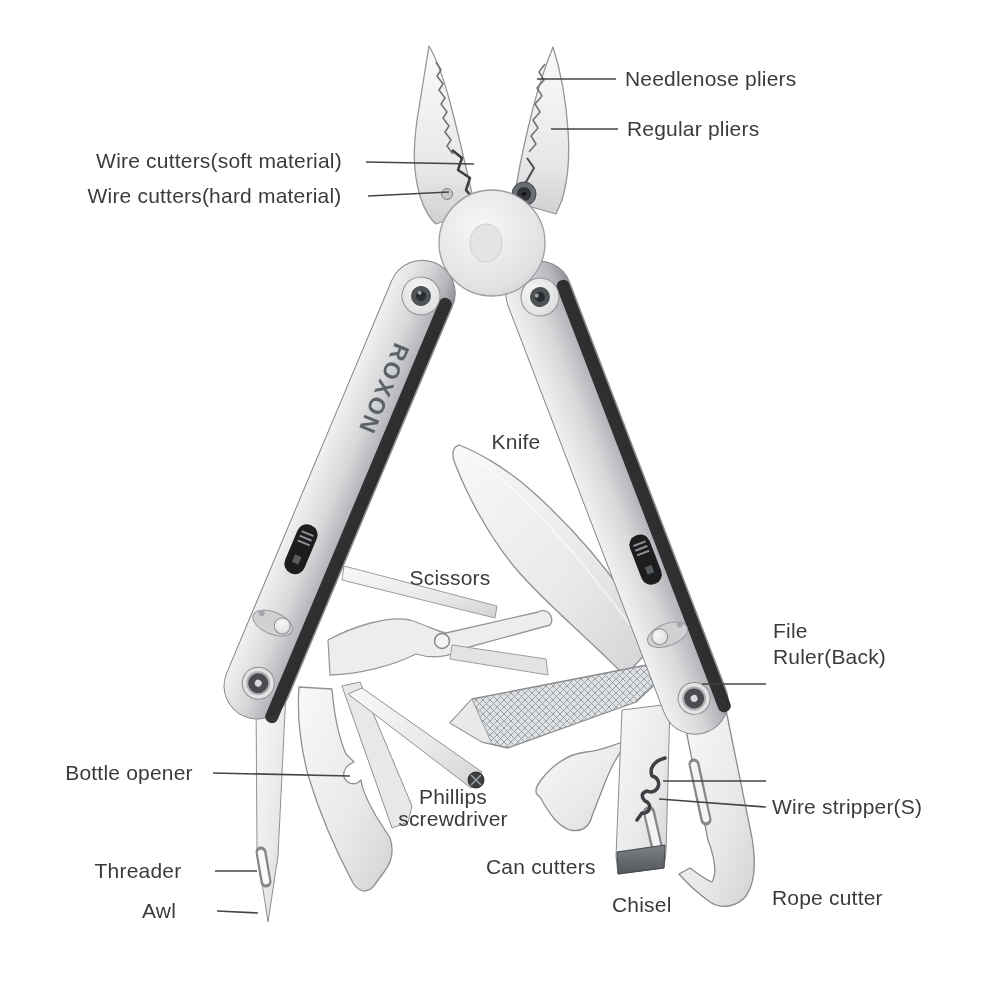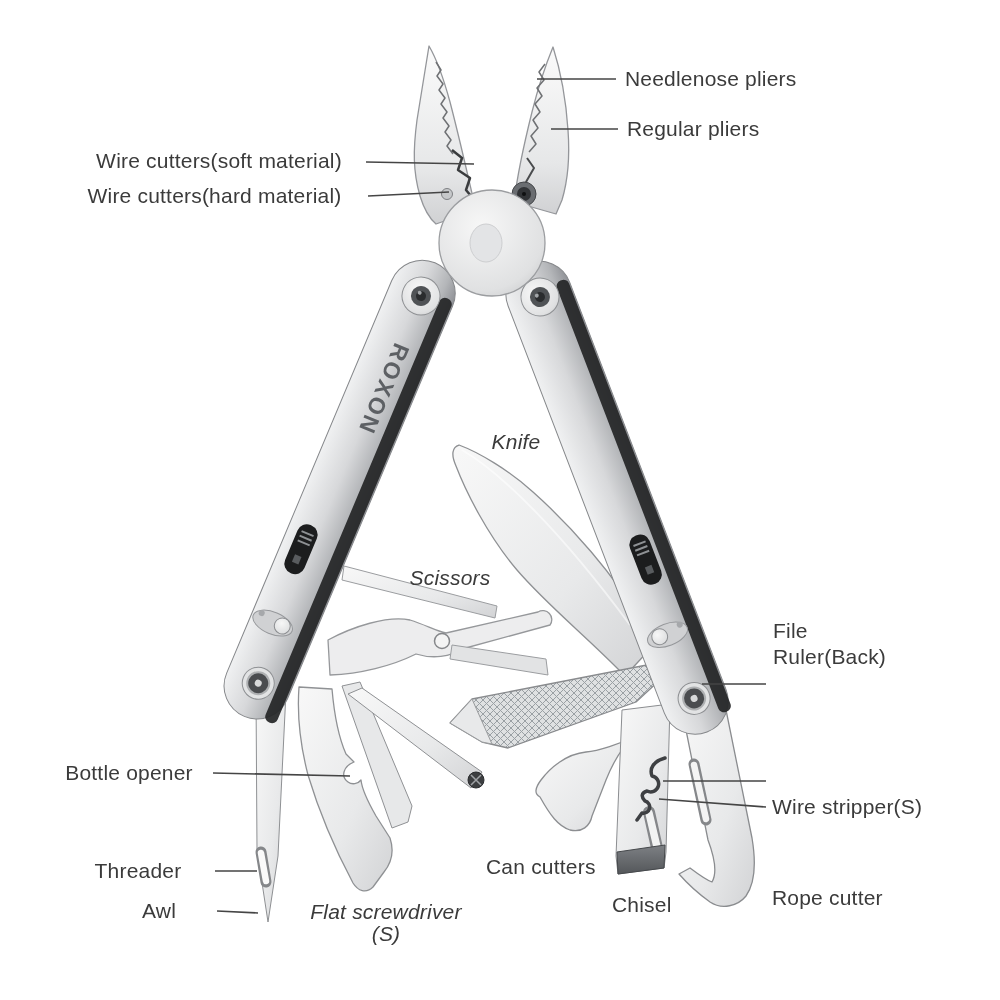--- a/index.html
+++ b/index.html
@@ -5,21 +5,21 @@
   html,body{margin:0;padding:0;background:#ffffff;}
   #stage{
     position:relative;width:1000px;height:1000px;background:#ffffff;
     font-family:"Liberation Sans","DejaVu Sans",sans-serif;overflow:hidden;
   }
   #art{position:absolute;left:0;top:0;}
   .callout{
     position:absolute;color:#3b3b3b;font-size:21px;line-height:26px;
     white-space:normal;letter-spacing:0.2px;
   }
-  .r{text-align:center;} .c{text-align:center;font-style:italic;} .l{text-align:left;}
+  .r{text-align:center;} .c{text-align:center;} .l{text-align:left;}
   .tight{line-height:22px;}
 </style>
 </head>
 <body>
 
 <div id="stage">
 
 <svg id="art" width="1000" height="1000" viewBox="0 0 1000 1000">
   <defs>
     <linearGradient id="gradHandle" gradientUnits="userSpaceOnUse" x1="-33" y1="0" x2="33" y2="0">
@@ -208,21 +208,21 @@
 
   <div class="callout l" style="left:627px;top:116px;width:170px">Regular pliers</div>
   <div class="callout l" style="left:625px;top:66px;width:200px">Needlenose pliers</div>
   <div class="callout r" style="left:86px;top:148px;width:266px">Wire cutters(soft material)</div>
   <div class="callout r" style="left:80px;top:183px;width:269px">Wire cutters(hard material)</div>
   <div class="callout c" style="left:466px;top:429px;width:100px">Knife</div>
   <div class="callout c" style="left:385px;top:565px;width:130px">Scissors</div>
   <div class="callout l" style="left:773px;top:618px;width:150px">File</div>
   <div class="callout l" style="left:773px;top:644px;width:170px">Ruler(Back)</div>
   <div class="callout r" style="left:58px;top:760px;width:142px">Bottle opener</div>
+  <div class="callout c tight" style="left:383px;top:786px;width:140px">Phillips screwdriver</div>
   <div class="callout r" style="left:78px;top:858px;width:120px">Threader</div>
   <div class="callout r" style="left:118px;top:898px;width:82px">Awl</div>
-  <div class="callout c tight" style="left:308px;top:901px;width:156px">Flat screwdriver (S)</div>
   <div class="callout l" style="left:486px;top:854px;width:130px">Can cutters</div>
   <div class="callout l" style="left:612px;top:892px;width:90px">Chisel</div>
   <div class="callout l" style="left:772px;top:794px;width:170px">Wire stripper(S)</div>
   <div class="callout l" style="left:772px;top:885px;width:140px">Rope cutter</div>
 
 </div>
 
 </body></html>

